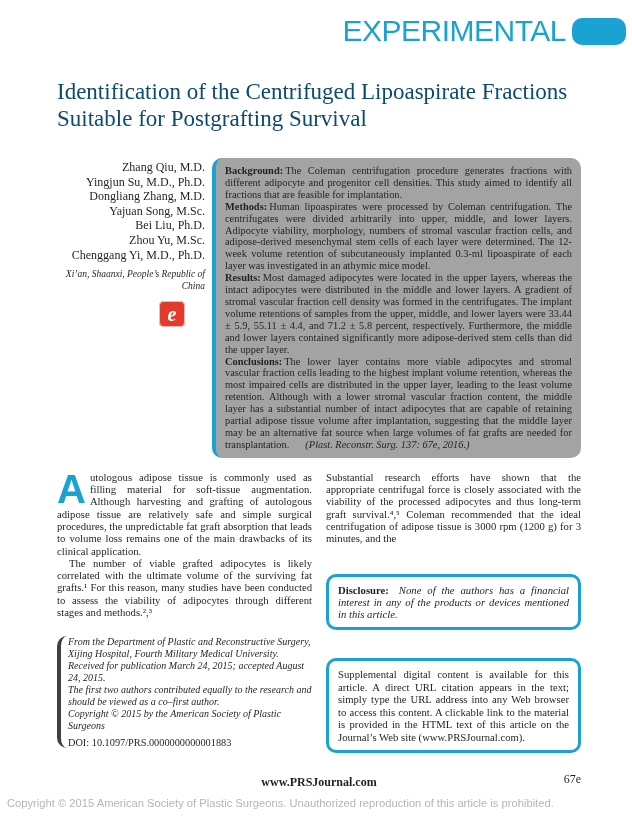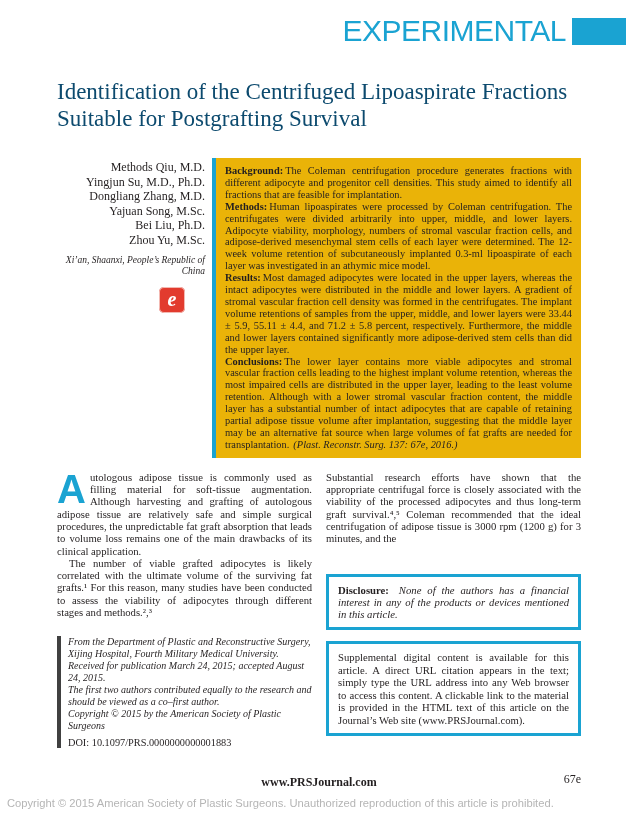--- a/index.html
+++ b/index.html
@@ -1,15 +1,15 @@
 <!DOCTYPE html>
 <html><head>
 <meta charset="utf-8">
 <style>
-  * { margin:0; padding:0; box-sizing:border-box; }
+  * { margin:0; padding:0; box-sizing:border-box;border-radius:10px; }
   html,body { background:#ffffff; }
   .page {
     position:relative; width:632px; height:818px; margin:0 auto;
     background:#ffffff; overflow:hidden;
     font-family:"Liberation Serif","DejaVu Serif",serif; color:#231f20;
   }
   
   .header-row {
     display:flex; justify-content:flex-end; align-items:center;
     padding:14px 6px 0 0; gap:6px;
@@ -32,28 +32,28 @@
     margin-top:7px; font-style:italic; font-size:9.5px; line-height:11.5px;
   }
   .e-badge-row { display:flex; justify-content:flex-end; margin:9px 20px 0 0; }
   .e-badge {
     width:26px; height:26px; background:#e23b2e; border-radius:5px;
     color:#ffffff; font-style:italic; font-weight:700; font-size:20px;
     display:flex; align-items:center; justify-content:center;
     box-shadow:0 0 0 1px #f3b9b2 inset;
   }
   .abstract-box {
-    flex:1; margin-left:7px; background:#eab308; border-left:4px solid #1aa3d2;
+    flex:1; margin-left:7px; background:#a3a3a3; border-left:4px solid #1aa3d2;
     padding:7px 9px 7px 9px;
   }
   .abstract-box p {
     font-size:10.4px; line-height:11.9px; text-align:justify;
   }
   .abs-label { font-weight:700; margin-right:2px; }
-  .abs-citation { font-style:italic; margin-left:4px; }
+  .abs-citation { font-style:italic; margin-left:16px; }
   
   .columns { display:flex; margin:13px 51px 0 57px; gap:14px; }
   .col { flex:1; }
   .col p { font-size:10.7px; line-height:12.3px; text-align:justify; }
   .col p.indent { text-indent:12px; }
   .drop-cap {
     float:left; font-family:"Liberation Sans","DejaVu Sans",sans-serif;
     font-weight:700; font-size:40px; line-height:33px; color:#1aa3d2;
     margin:2px 4px 0 0;
   }
@@ -66,21 +66,21 @@
   }
   .doi-line { font-style:normal; font-size:10.3px; margin-top:5px; }
   
   .disclosure-box {
     margin-top:29px; border:3px solid #1aa3d2; padding:7px 9px;
   }
   .disclosure-box p { font-size:10.7px; line-height:12.3px; text-align:justify; }
   .disclosure-label { font-weight:700; font-style:normal; margin-right:10px; }
   .disclosure-text { font-style:italic; }
   .supplemental-box {
-    margin-top:11px; border:3px solid #1aa3d2; padding:7px 9px;
+    margin-top:28px; border:3px solid #1aa3d2; padding:7px 9px;
   }
   .supplemental-box p { font-size:10.7px; line-height:12.5px; text-align:justify; }
   
   .footer {
     position:absolute; left:57px; right:51px; top:772px; text-align:center;
   }
   .journal-url { font-weight:700; font-size:12px; cursor:pointer; }
   .page-number { position:absolute; right:0; top:0; font-size:12px; }
   .copyright-notice {
     position:absolute; left:0; right:1px; top:797px; padding:0 7px;
@@ -96,26 +96,27 @@
   <div class="header-row">
     <span class="experimental-label">EXPERIMENTAL</span>
     <span class="experimental-block"></span>
   </div>
 
   <h1 class="article-title">Identification of the Centrifuged Lipoaspirate Fractions Suitable for Postgrafting Survival</h1>
 
   <div class="main-row">
 
     <div class="authors-col">
-      <div class="author-name">Methods Qiu, M.D.</div>
+      <div class="author-name">Zhang Qiu, M.D.</div>
       <div class="author-name">Yingjun Su, M.D., Ph.D.</div>
       <div class="author-name">Dongliang Zhang, M.D.</div>
       <div class="author-name">Yajuan Song, M.Sc.</div>
       <div class="author-name">Bei Liu, Ph.D.</div>
       <div class="author-name">Zhou Yu, M.Sc.</div>
+      <div class="author-name">Chenggang Yi, M.D., Ph.D.</div>
       <div class="affiliation">Xi’an, Shaanxi, People’s Republic of China</div>
       <div class="e-badge-row">
         <span class="e-badge">e</span>
       </div>
     </div>
 
     <div class="abstract-box">
       <p><b class="abs-label">Background:</b><span>The Coleman centrifugation procedure generates fractions with different adipocyte and progenitor cell densities. This study aimed to identify all fractions that are feasible for implantation.</span></p>
       <p><b class="abs-label">Methods:</b><span>Human lipoaspirates were processed by Coleman centrifugation. The centrifugates were divided arbitrarily into upper, middle, and lower layers. Adipocyte viability, morphology, numbers of stromal vascular fraction cells, and adipose-derived mesenchymal stem cells of each layer were determined. The 12-week volume retention of subcutaneously implanted 0.3-ml lipoaspirate of each layer was investigated in an athymic mice model.</span></p>
       <p><b class="abs-label">Results:</b><span>Most damaged adipocytes were located in the upper layers, whereas the intact adipocytes were distributed in the middle and lower layers. A gradient of stromal vascular fraction cell density was formed in the centrifugates. The implant volume retentions of samples from the upper, middle, and lower layers were 33.44 ± 5.9, 55.11 ± 4.4, and 71.2 ± 5.8 percent, respectively. Furthermore, the middle and lower layers contained significantly more adipose-derived stem cells than did the upper layer.</span></p>

